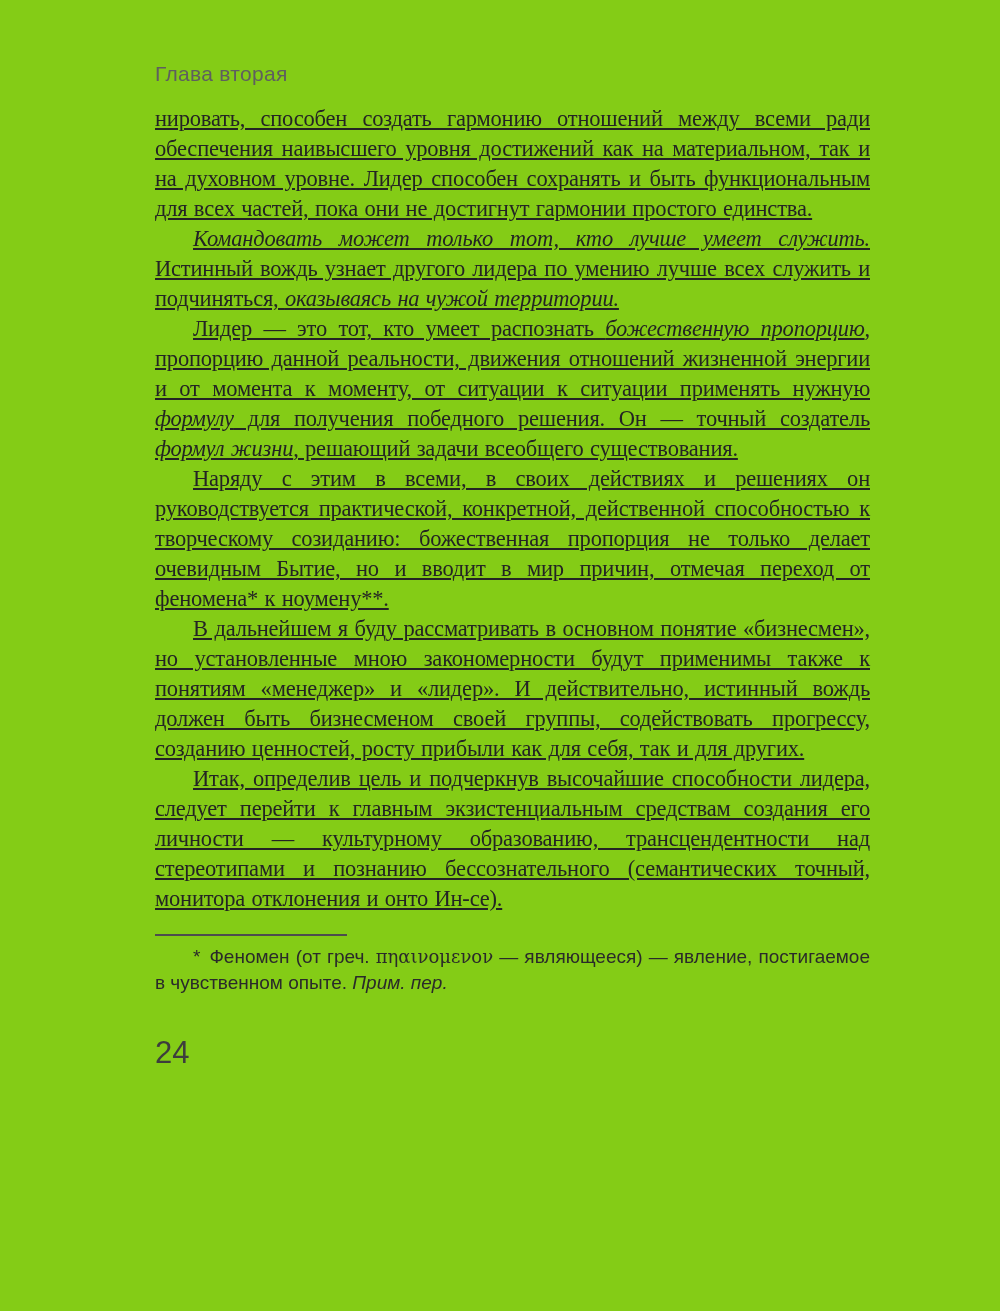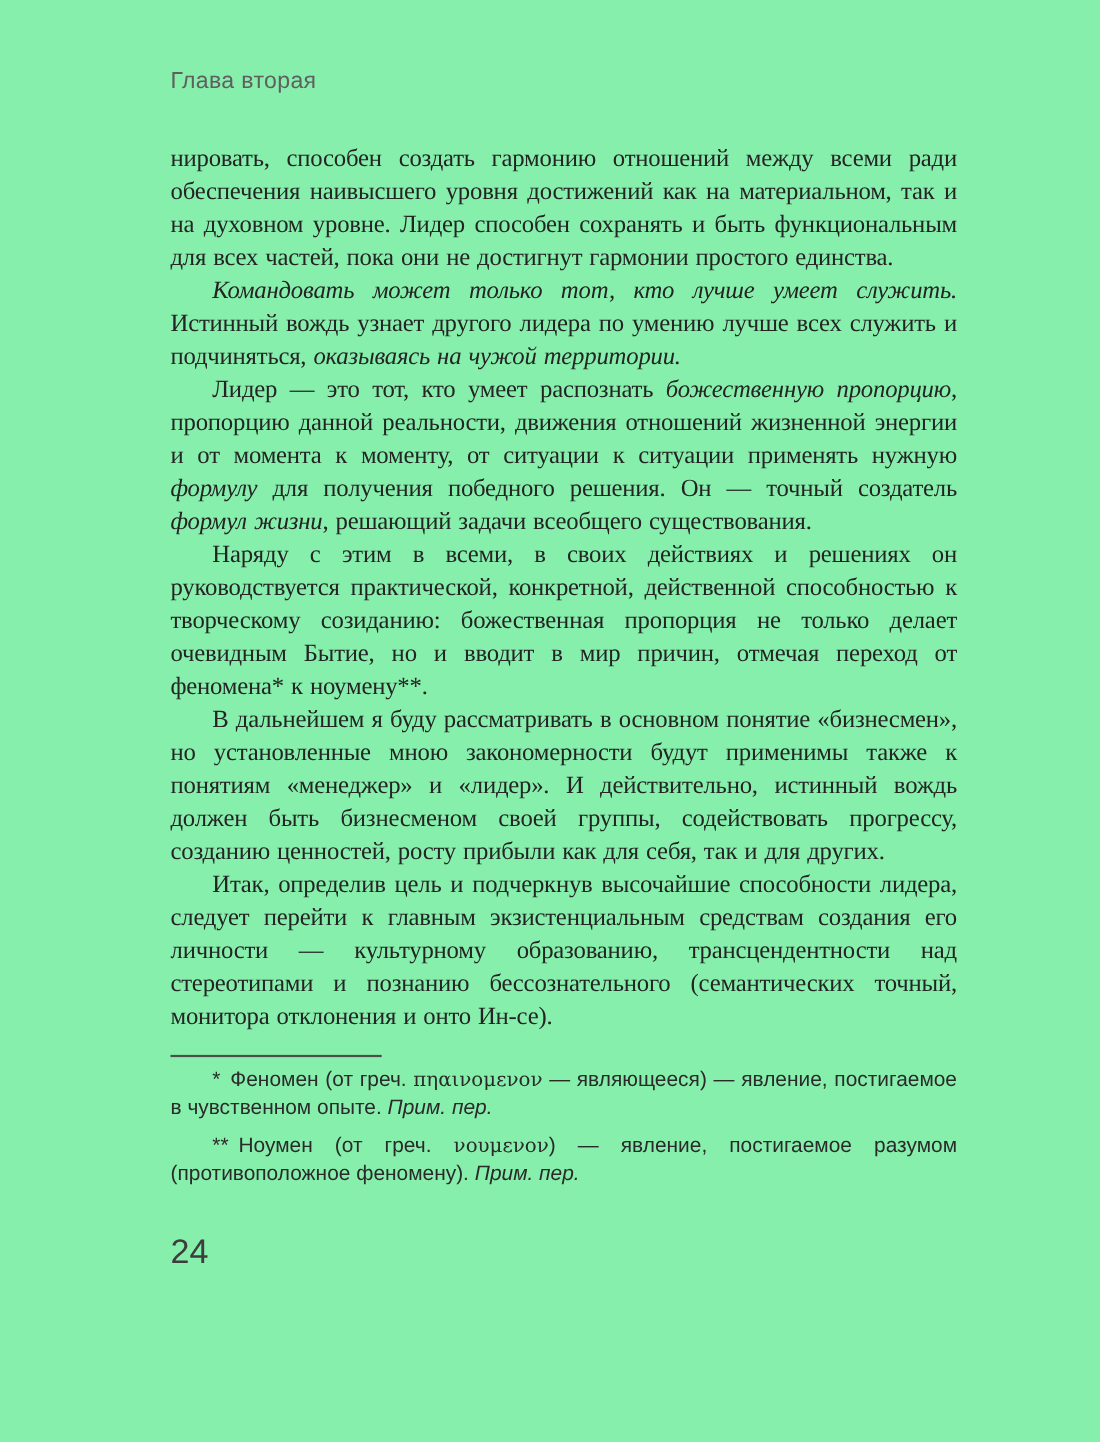--- a/index.html
+++ b/index.html
@@ -4,37 +4,38 @@
 <style>
   html, body {
     margin: 0;
     padding: 0;
     background: #ffffff;
   }
   .page {
     position: relative;
     width: 1000px;
     height: 1311px;
-    background: #86efac;
+    background: #84cc16;
     box-sizing: border-box;
     padding: 62px 130px 0 155px;
     overflow: hidden;
     font-family: "Liberation Serif", serif;
     color: #242424;
   }
   .running-header {
     font-family: "Liberation Sans", sans-serif;
     font-size: 21px;
     line-height: 24px;
     color: #5f5f5f;
     letter-spacing: 0.3px;
   }
   .body-text {
-    margin-top: 43px;
+    margin-top: 18px;
     width: 715px;
+    text-decoration: underline;
   }
   .para {
     margin: 0;
     font-size: 22.5px;
     line-height: 30px;
     text-align: justify;
     text-indent: 38px;
     letter-spacing: -0.2px;
     word-spacing: 1px;
     color: #242424;
@@ -96,19 +97,18 @@
     <p class="para"><span>Итак, определив цель и подчеркнув высочайшие способности лидера, следует перейти к главным экзистенциальным средствам создания его личности — культурному образованию, трансцендентности над стереотипами и познанию бессознательного (семантических точный, монитора отклонения и онто Ин-се).</span></p>
 
   </div>
 
   <div class="footnote-rule"></div>
 
   <div class="footnotes">
 
     <p class="footnote"><span class="fn-marker">*</span><span>Феномен (от греч. </span><span class="greek">πηαινομενον</span><span> — являющееся) — явление, постигаемое в чувственном опыте. </span><span class="trans-note">Прим. пер.</span></p>
 
-    <p class="footnote"><span class="fn-marker">**</span><span>Ноумен (от греч. </span><span class="greek">νουμενον</span><span>) — явление, постигаемое разумом (противоположное феномену). </span><span class="trans-note">Прим. пер.</span></p>
 
   </div>
 
   <div class="page-number">24</div>
 
 </div>
 
 </body></html>

